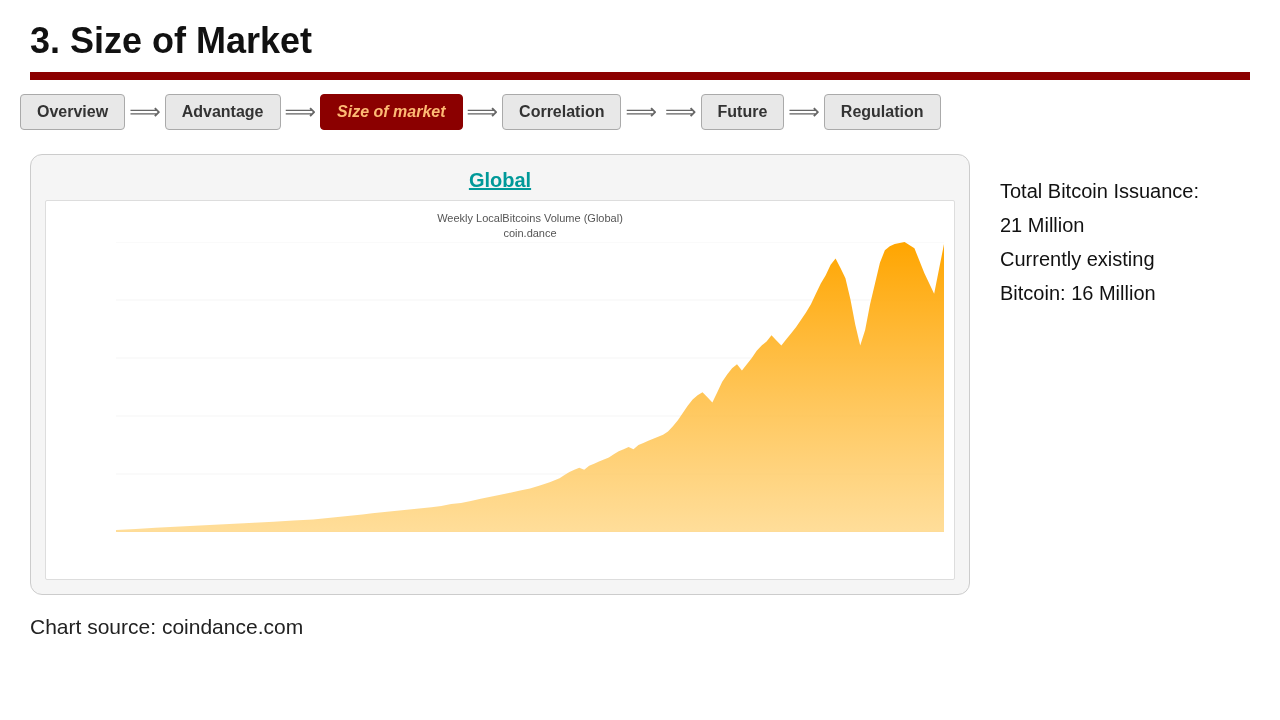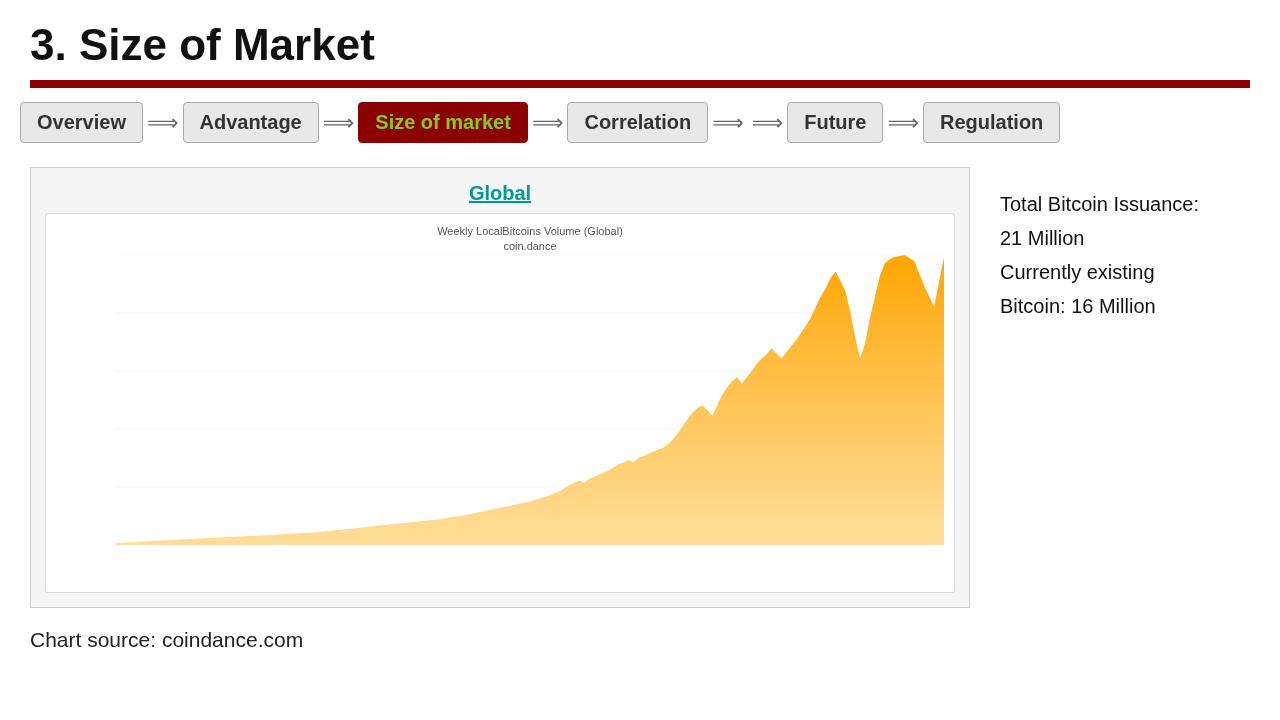--- a/index.html
+++ b/index.html
@@ -5,21 +5,21 @@
     * { margin: 0; padding: 0; box-sizing: border-box; }
     body {
       background: #fff;
       font-family: Arial, sans-serif;
       width: 1280px;
       height: 720px;
       overflow: hidden;
     }
 
     .page-title {
-      font-size: 44px;
+      font-size: 36px;
       font-weight: bold;
       padding: 20px 46px 10px 30px;
       color: #111;
     }
 
     .red-bar {
       height: 8px;
       background: #8b0000;
       margin: 0 30px;
       width: calc(100% - 60px);
@@ -32,53 +32,54 @@
       gap: 0;
     }
 
     .nav-item {
       display: inline-flex;
       align-items: center;
       justify-content: center;
       padding: 8px 16px;
       border: 1.5px solid #aaa;
       border-radius: 4px;
-      font-size: 20px;
+      font-size: 16px;
       font-weight: 600;
       color: #333;
       background: #e8e8e8;
       cursor: pointer;
       white-space: nowrap;
     }
 
     .nav-item.active {
       background: #8b0000;
-      color: #84cc16;
+      color: #fdba74;
       border-color: #8b0000;
+      font-style: italic;
     }
 
     .nav-arrow {
       display: flex;
       align-items: center;
       color: #666;
       font-size: 22px;
       padding: 0 4px;
     }
 
     .main-content {
       display: flex;
       padding: 10px 30px;
       gap: 20px;
     }
 
     .chart-container {
       flex: 1;
       border: 1px solid #ccc;
       background: #f5f5f5;
-      border-radius: 0;
+      border-radius: 12px;
       padding: 14px;
       max-width: 940px;
     }
 
     .chart-title-link {
       display: block;
       text-align: center;
       color: #009999;
       text-decoration: underline;
       font-size: 20px;

